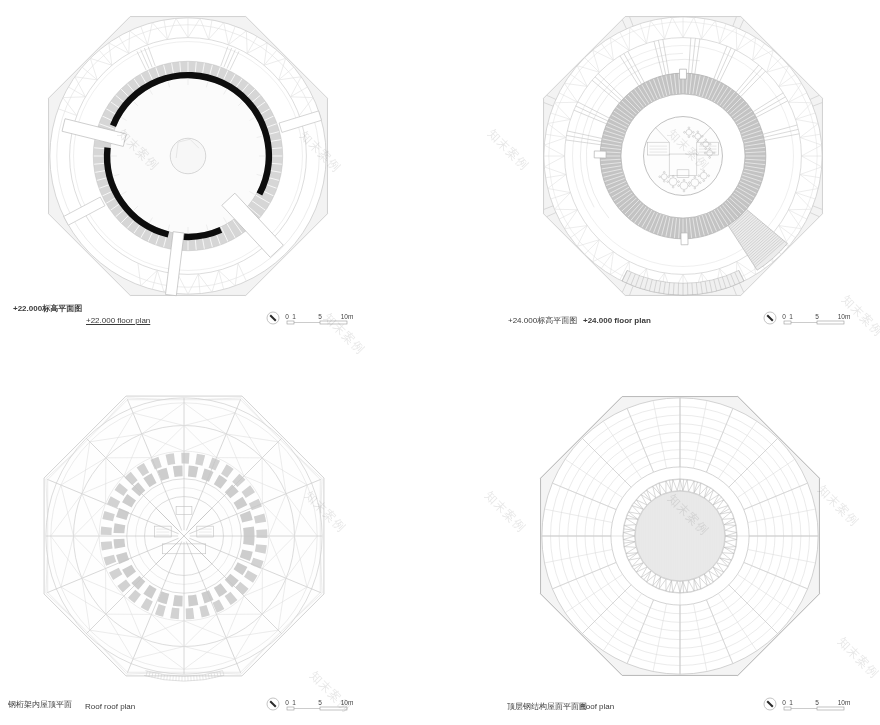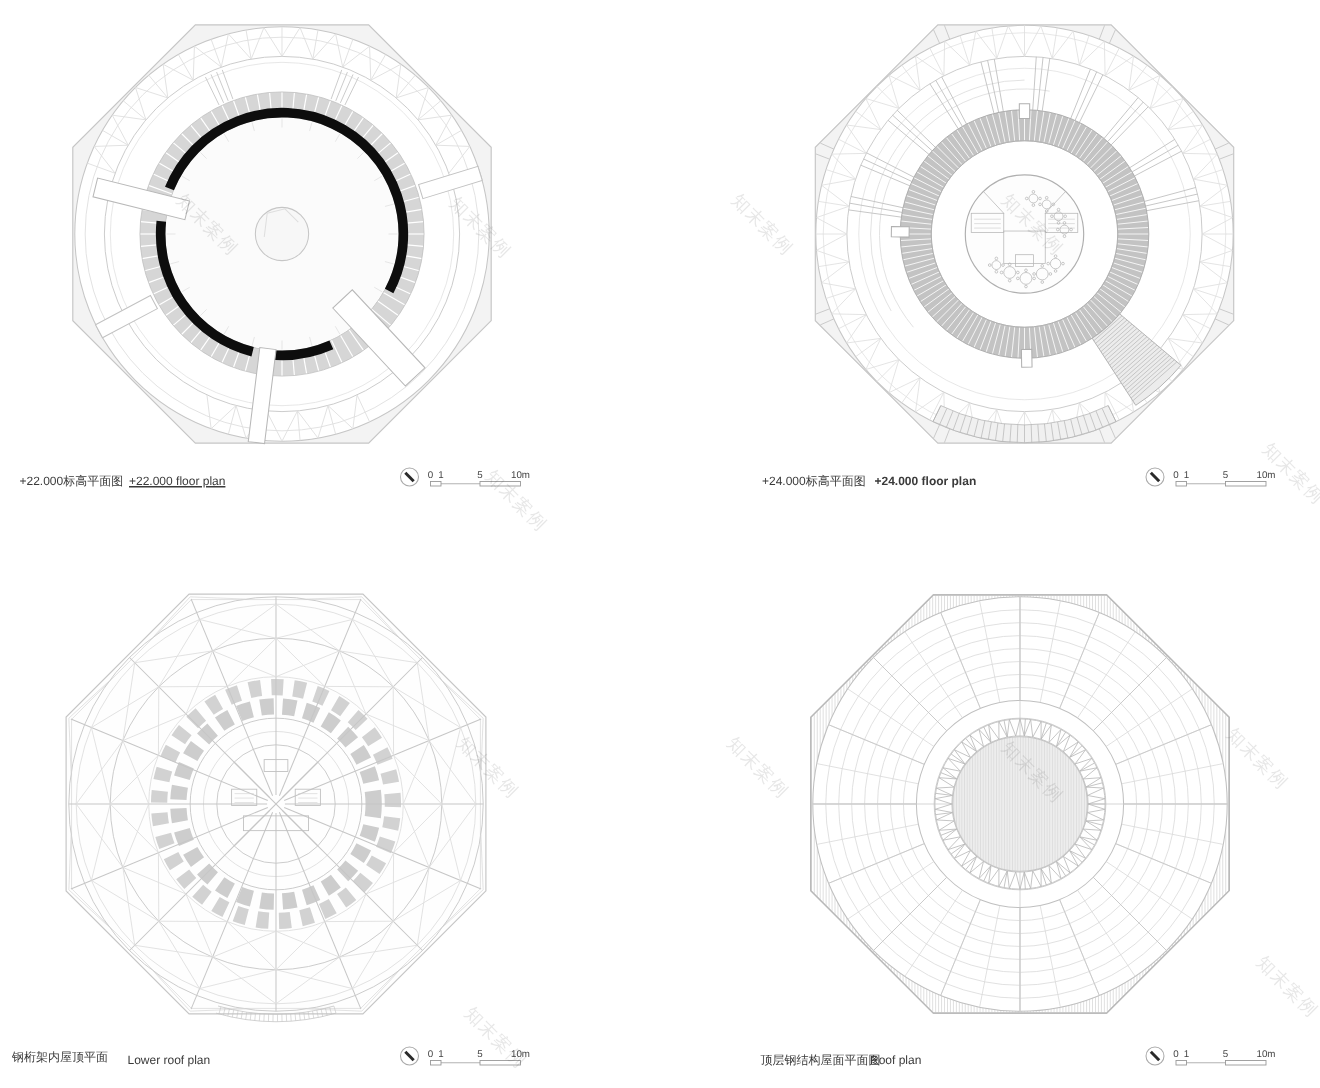--- a/index.html
+++ b/index.html
@@ -199,21 +199,21 @@
         <path d="M183.35 224.91A82 82 0 0 1 141.43 231.55" fill="none" stroke="#0d0d0d" stroke-width="6.5"></path>
         <polygon points="87.5,127.7 25.4,112.2 22.3,124.9 84.4,140.3" fill="#ffffff" stroke="#b8b8b8" stroke-width="0.7"></polygon>
         <polygon points="184.3,200.0 233.4,252.7 246.6,240.4 197.5,187.7" fill="#ffffff" stroke="#b8b8b8" stroke-width="0.7"></polygon>
         <polygon points="135.0,226.7 127.2,290.3 138.2,291.6 146.0,228.1" fill="#ffffff" stroke="#b8b8b8" stroke-width="0.7"></polygon>
         <polygon points="245.2,126.1 285.3,113.8 282.4,104.3 242.3,116.6" fill="#ffffff" stroke="#c2c2c2" stroke-width="0.7"></polygon>
         <polygon points="61.1,191.6 24.0,211.3 28.7,220.1 65.8,200.4" fill="#ffffff" stroke="#c2c2c2" stroke-width="0.7"></polygon>
         <circle fill="#f7f7f7" stroke="#c6c6c6" stroke-width="0.7" cx="150" cy="150" r="18"></circle>
         <path d="M140 136 L152 133 L161 142 M140 136 L138 152" fill="none" stroke="#dedede" stroke-width="0.7"></path>
       </svg>
     <figcaption>
-      <span class="cap" style="left:13px; top:316px;">+22.000标高平面图</span>
+      <span class="cap" style="left:13px; top:304px;font-weight:bold;">+22.000标高平面图</span>
       <span class="cap" style="left:86px; top:316px;text-decoration:underline;">+22.000 floor plan</span>
       <span class="scalebar" style="left:266px; top:310px;">
         <svg width="96" height="18" viewBox="0 0 96 18">
           <g>
             <circle cx="7" cy="8" r="6" fill="#ffffff" stroke="#aaaaaa" stroke-width="0.7"></circle>
             <line x1="4.2" y1="5.2" x2="9.8" y2="10.8" stroke="#2a2a2a" stroke-width="2"></line>
           </g>
           <text x="21" y="8.5" font-size="6.5" fill="#444" text-anchor="middle">0</text>
           <text x="28" y="8.5" font-size="6.5" fill="#444" text-anchor="middle">1</text>
           <text x="54" y="8.5" font-size="6.5" fill="#444" text-anchor="middle">5</text>
@@ -810,21 +810,21 @@
         <line x1="124.37" y1="289.67" x2="123.46" y2="294.59" stroke="#c2c2c2" stroke-width="0.4"></line>
         <line x1="121.45" y1="289.1" x2="120.44" y2="294" stroke="#c2c2c2" stroke-width="0.4"></line>
         <line x1="118.54" y1="288.47" x2="117.43" y2="293.35" stroke="#c2c2c2" stroke-width="0.4"></line>
         <line x1="115.65" y1="287.78" x2="114.44" y2="292.63" stroke="#c2c2c2" stroke-width="0.4"></line>
         <line x1="112.77" y1="287.03" x2="111.46" y2="291.86" stroke="#c2c2c2" stroke-width="0.4"></line>
         <path d="M189.14 286.5A142 142 0 0 1 110.86 286.5" fill="none" stroke="#c2c2c2" stroke-width="0.5"></path>
         <path d="M190.52 291.31A147 147 0 0 1 109.48 291.31" fill="none" stroke="#c2c2c2" stroke-width="0.5"></path>
       </svg>
     <figcaption>
       <span class="cap" style="left:8px; top:320px;">钢桁架内屋顶平面</span>
-      <span class="cap" style="left:85px; top:322px;">Lower roof plan</span>
+      <span class="cap" style="left:85px; top:322px;">Roof roof plan</span>
       <span class="scalebar" style="left:266px; top:316px;">
         <svg width="96" height="18" viewBox="0 0 96 18">
           <g>
             <circle cx="7" cy="8" r="6" fill="#ffffff" stroke="#aaaaaa" stroke-width="0.7"></circle>
             <line x1="4.2" y1="5.2" x2="9.8" y2="10.8" stroke="#2a2a2a" stroke-width="2"></line>
           </g>
           <text x="21" y="8.5" font-size="6.5" fill="#444" text-anchor="middle">0</text>
           <text x="28" y="8.5" font-size="6.5" fill="#444" text-anchor="middle">1</text>
           <text x="54" y="8.5" font-size="6.5" fill="#444" text-anchor="middle">5</text>
           <text x="81" y="8.5" font-size="6.5" fill="#444" text-anchor="middle">10m</text>

